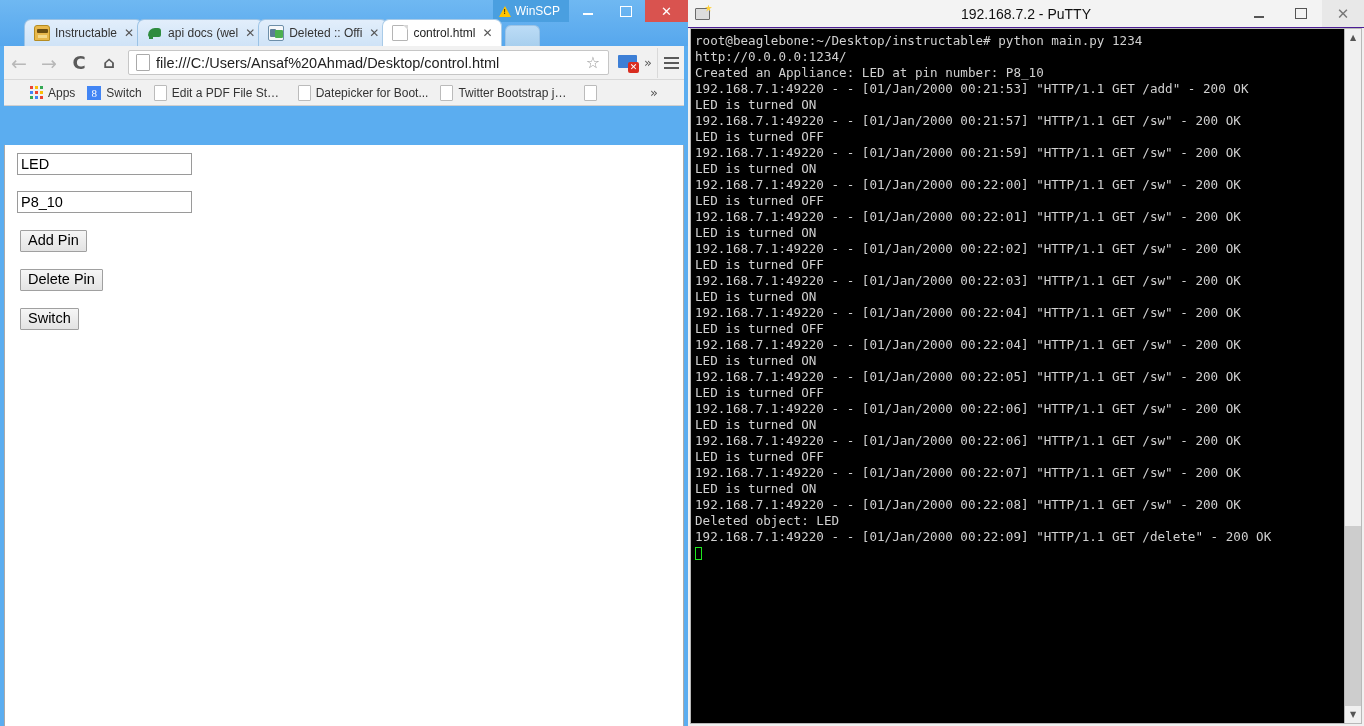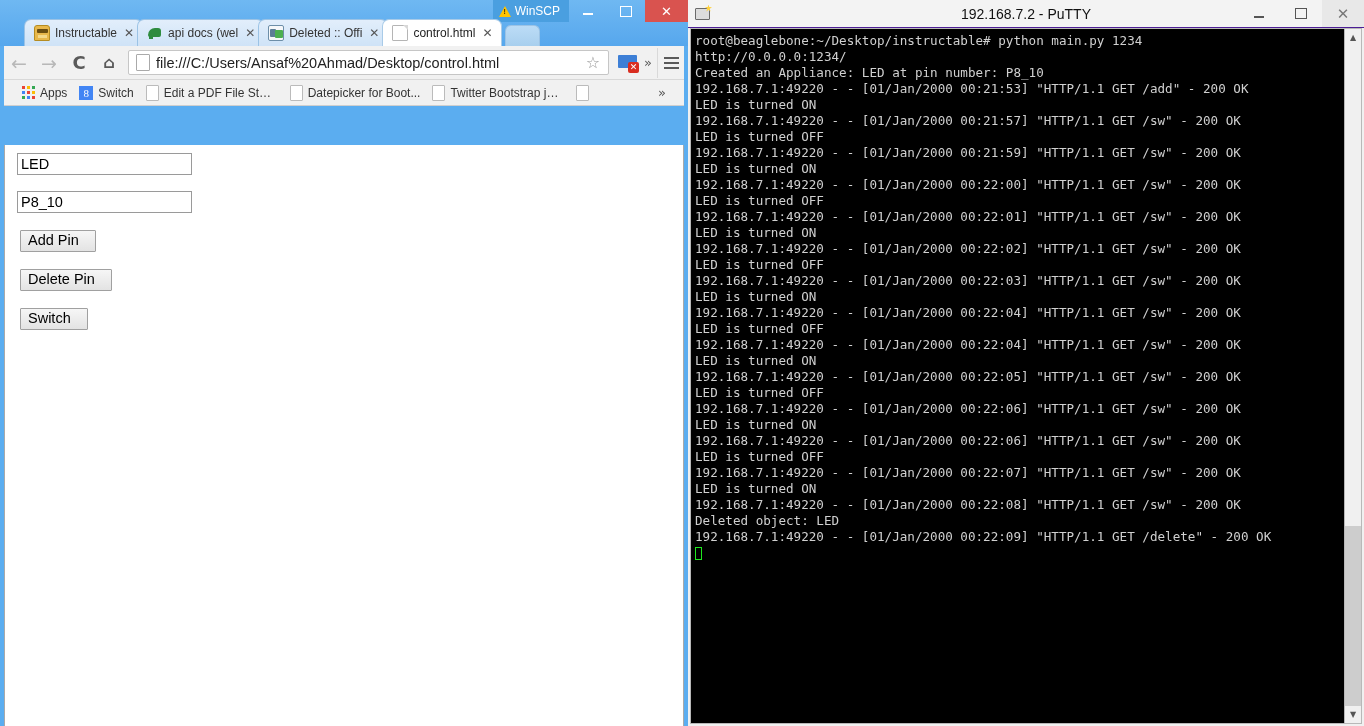--- a/index.html
+++ b/index.html
@@ -300,21 +300,21 @@
   
   .bookmarks {
     position: absolute;
     left: 4px; top: 80px;
     width: 680px;
     height: 26px;
     background: #f1f1f1;
     border-bottom: 1px solid #cfcfcf;
     display: flex;
     align-items: center;
-    padding: 0 12px;
+    padding: 0 20px;
     box-sizing: border-box;
     font-size: 12px;
     color: #333;
   }
   .bm {
     display: flex;
     align-items: center;
     gap: 5px;
     padding: 2px 6px;
     white-space: nowrap;
@@ -386,21 +386,21 @@
   #inp-name { position: absolute; left: 12px; top: 8px; }
   #inp-pin  { position: absolute; left: 12px; top: 46px; }
   .page-btn {
     position: absolute;
     font-size: 14.5px;
     font-family: "Liberation Sans", sans-serif;
     color: #000;
     background: linear-gradient(to bottom, #f6f6f6, #e3e3e3);
     border: 1px solid #a0a0a0;
     border-radius: 1px;
-    padding: 2px 16px 3px 7px;
+    padding: 2px 7px 3px 7px;
     box-sizing: border-box;
     line-height: 15px;
   }
   #btn-add    { left: 15px; top: 85px; }
   #btn-delete { left: 15px; top: 124px; }
   #btn-switch { left: 15px; top: 163px; }
 
   
   #putty-window {
     position: absolute;

